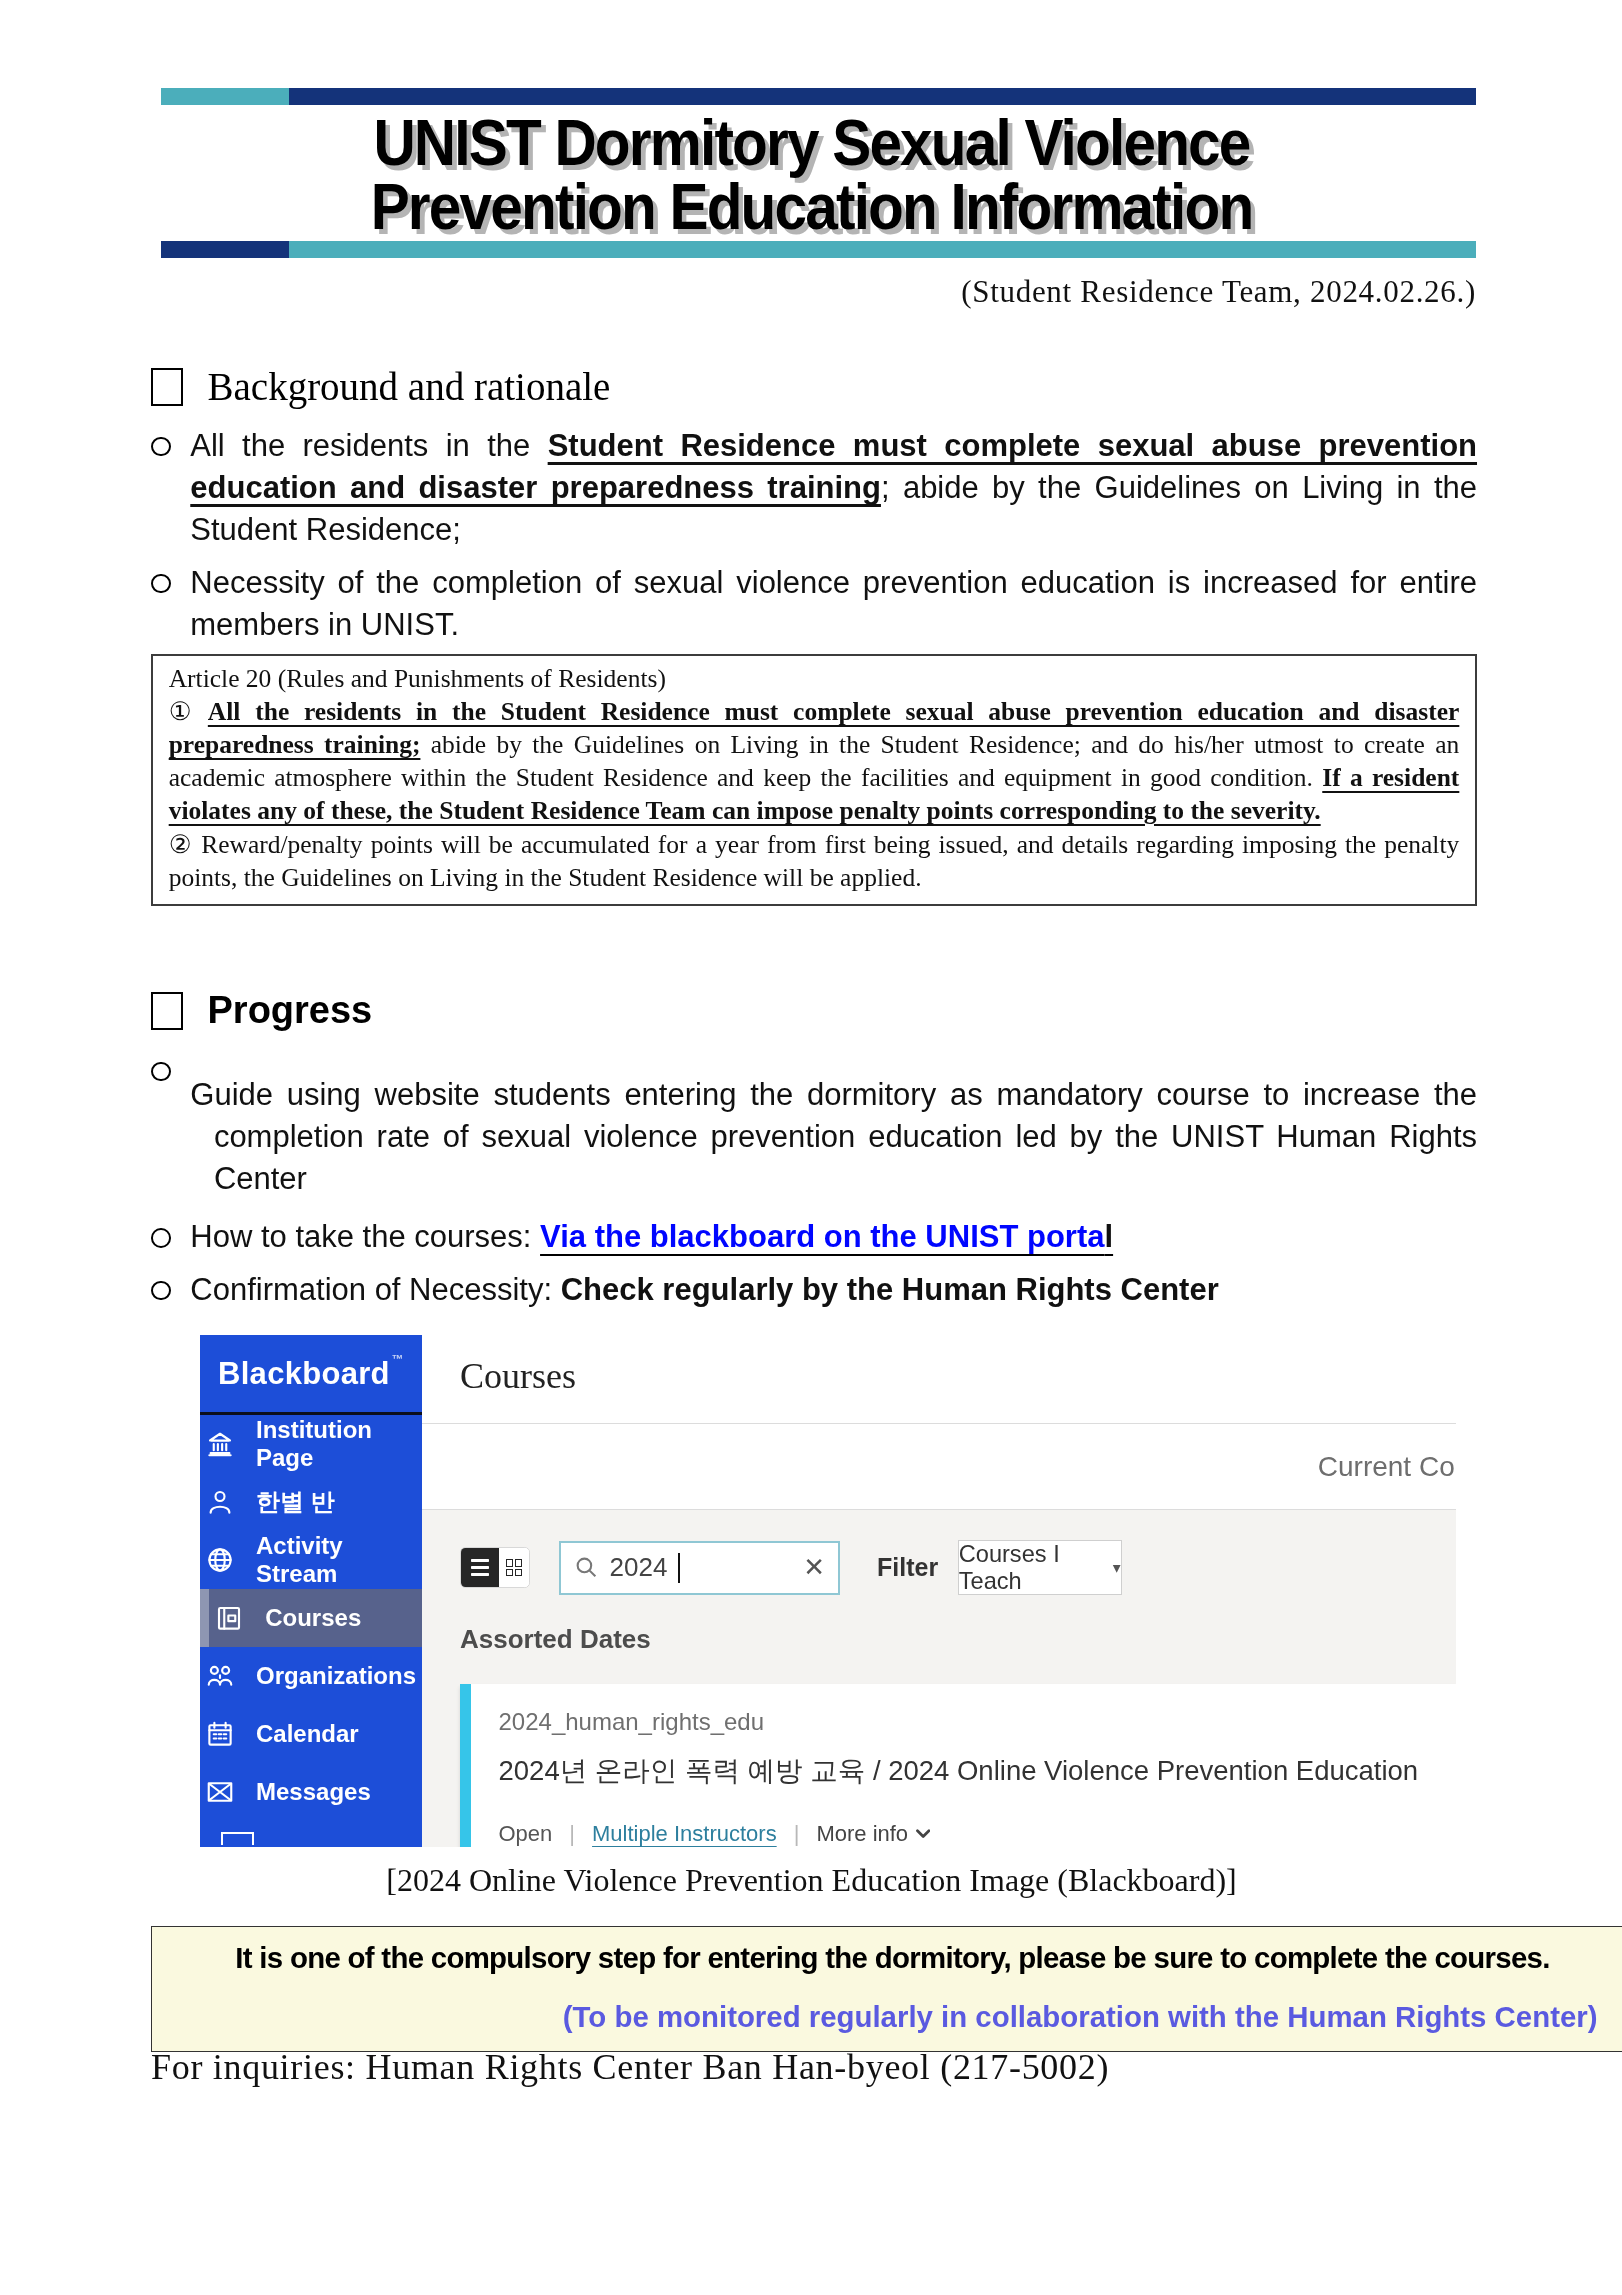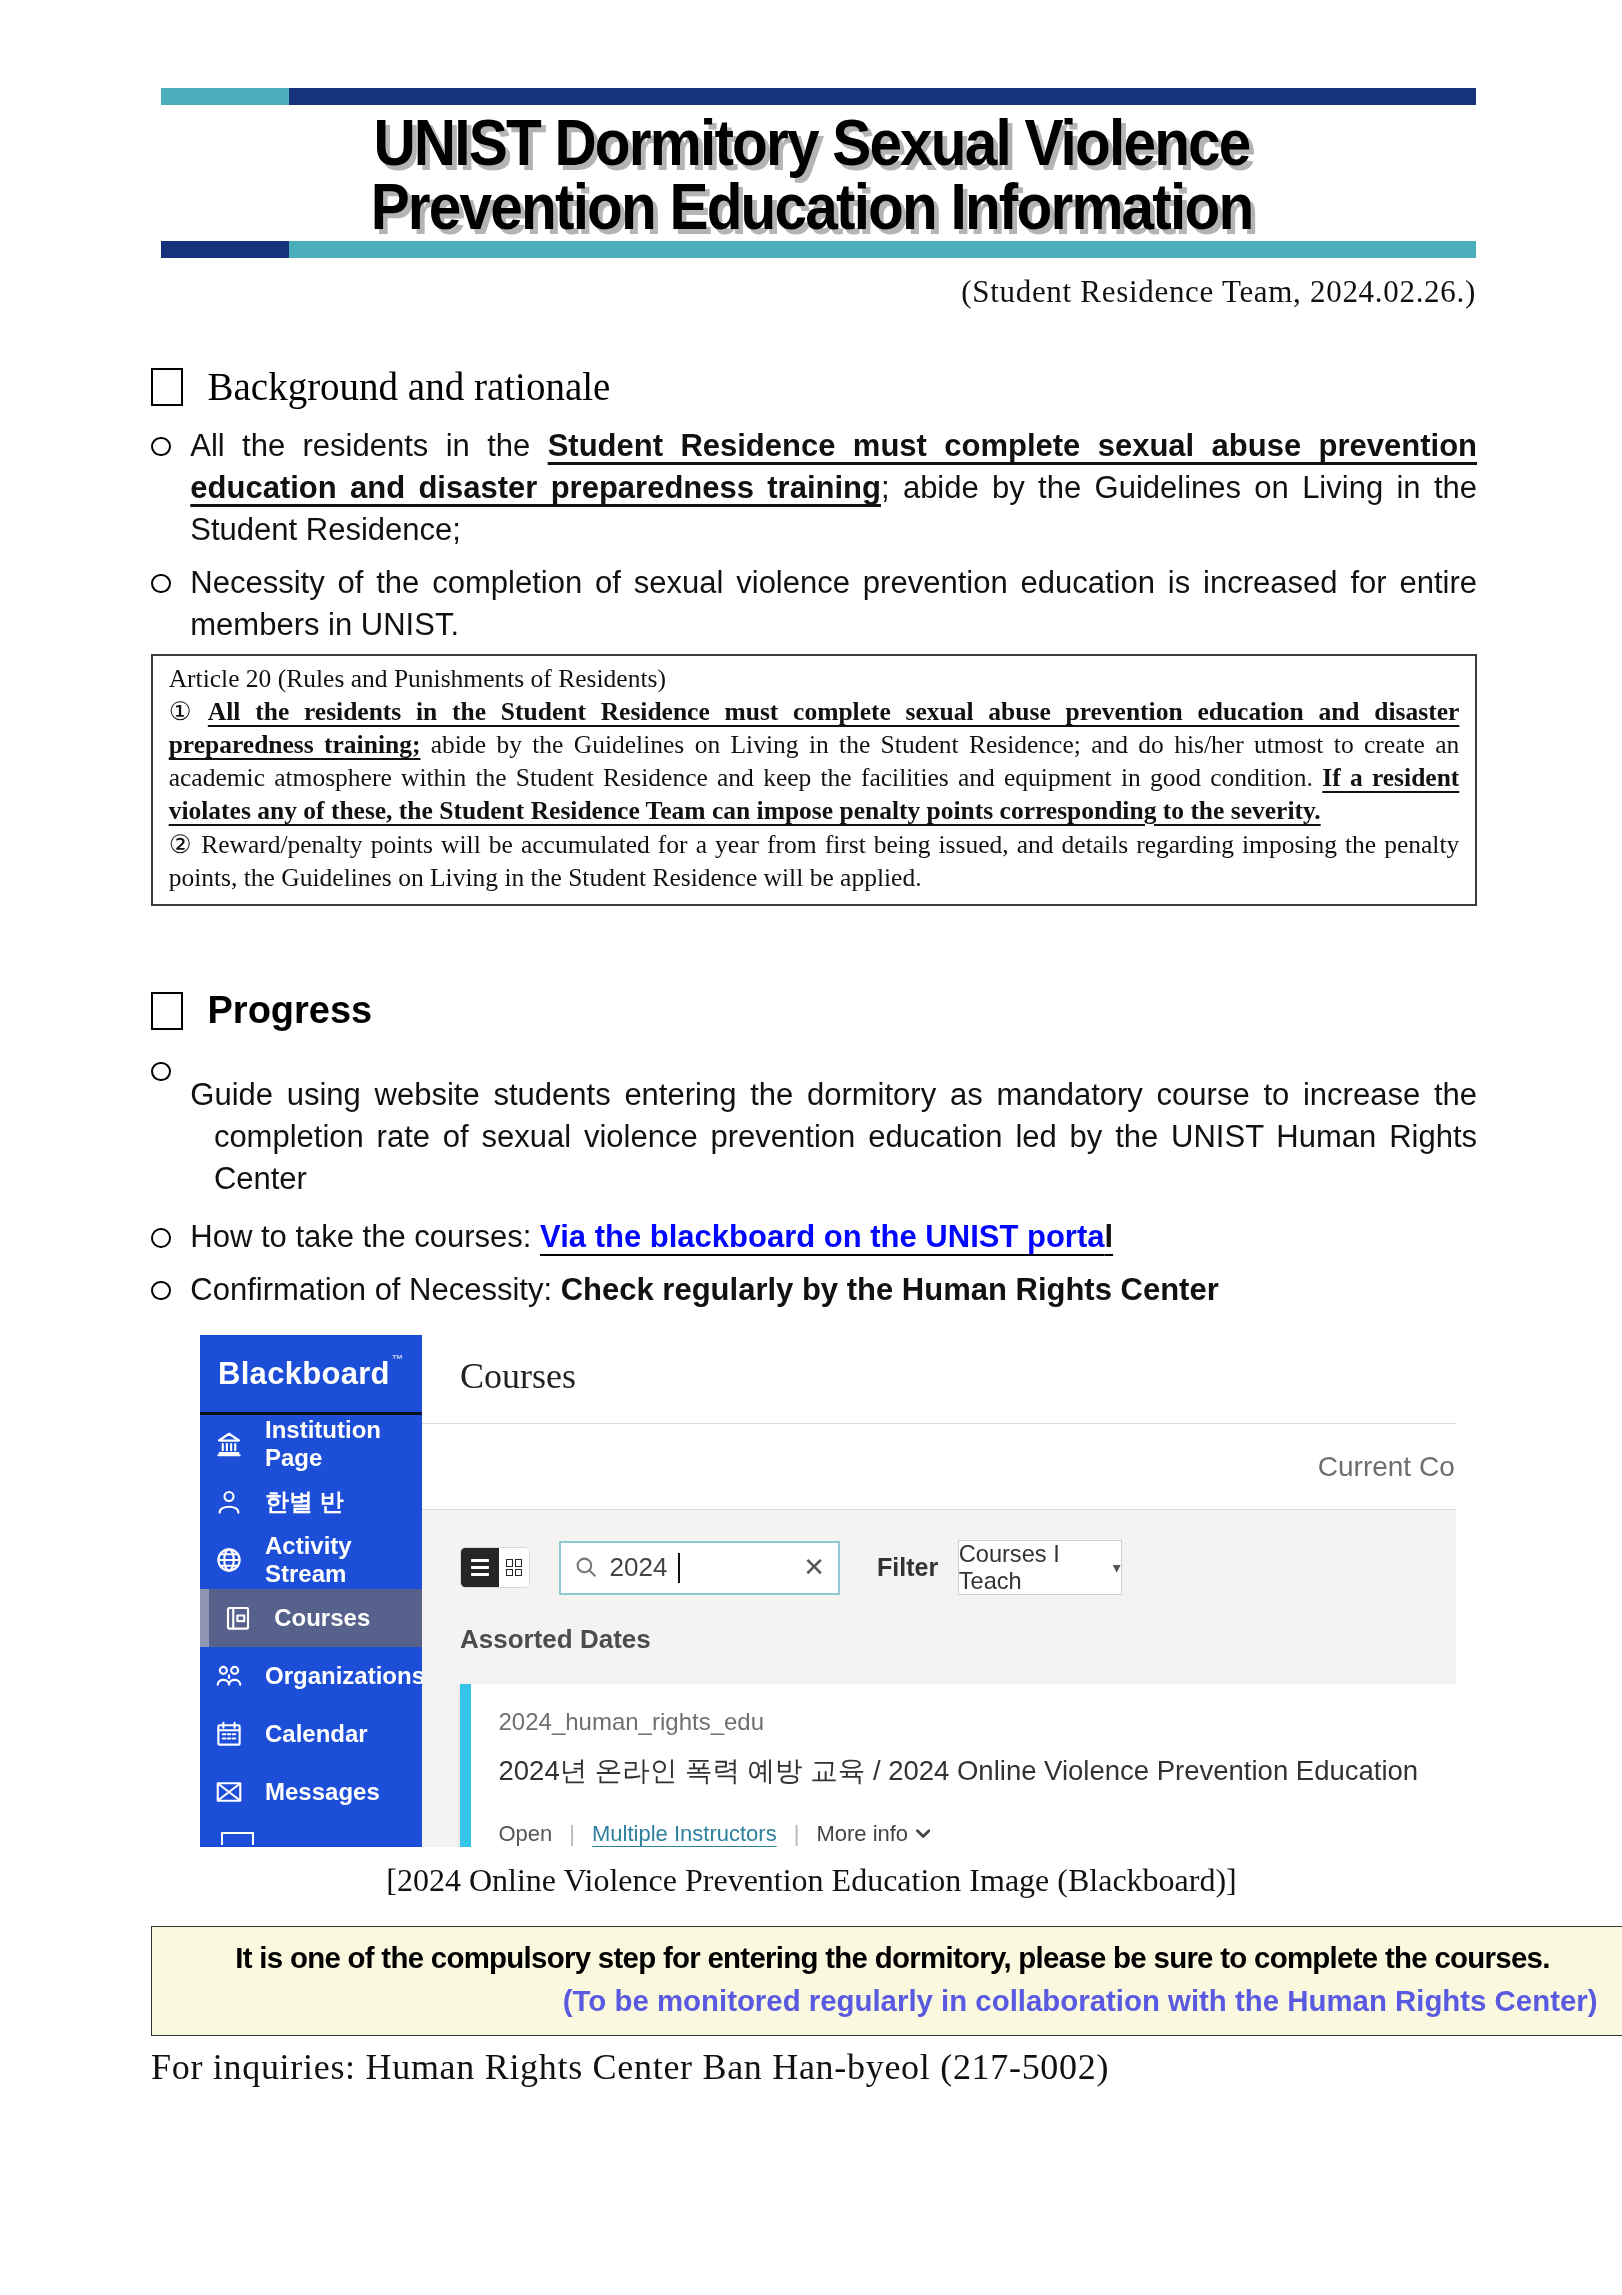--- a/index.html
+++ b/index.html
@@ -49,21 +49,21 @@
   .ub{font-weight:700;text-decoration:underline;text-decoration-thickness:2px;text-underline-offset:4.6px;}
 
   
   .bb{position:absolute;left:200px;top:1335px;width:1256px;height:512px;display:flex;
     font-family:"Liberation Sans",sans-serif;background:#fff;}
   .bb-side{width:222px;flex:none;background:#1d4ed8;display:flex;flex-direction:column;overflow:hidden;}
   .bb-logo{height:77px;display:flex;align-items:center;justify-content:center;color:#fff;
     font-size:31px;font-weight:600;letter-spacing:0.3px;}
   .bb-logo .tm{font-size:11.8px;vertical-align:top;opacity:.75;margin-left:2px;align-self:flex-start;margin-top:17px;}
   .bb-sep{height:3.3px;background:#0c0f1c;flex:none;}
-  .bb-item{height:58px;display:flex;align-items:center;gap:21px;padding-left:13px;color:#fff;
+  .bb-item{height:58px;display:flex;align-items:center;gap:21px;padding-left:4px;color:#fff;
     font-size:24px;font-weight:600;cursor:pointer;position:relative;}
   .bb-item.active{background:#57628C;}
   .bb-item.active::before{content:"";position:absolute;left:0;top:0;bottom:0;width:9.2px;background:#8E96B2;}
   .bb-item.active .ico-wrap{margin-left:9.2px;}
   .ico-wrap{width:31px;height:31px;flex:none;display:flex;align-items:center;justify-content:center;}
   .ico-wrap svg{width:30px;height:30px;stroke:#fff;fill:none;stroke-width:1.7;stroke-linecap:round;stroke-linejoin:round;}
   .bb-partial{height:24px;overflow:hidden;}
   .p-ico{width:29px;height:39px;border:2px solid #fff;margin-left:21px;margin-top:10.5px;}
 
   .bb-main{flex:1;display:flex;flex-direction:column;background:#fff;overflow:hidden;}
@@ -100,21 +100,21 @@
   .c-link{color:#2d7f9e;text-decoration:underline;text-underline-offset:4.6px;cursor:pointer;}
   .c-more{display:flex;align-items:center;gap:7.9px;color:#444;cursor:pointer;}
   .c-more svg{width:14.4px;height:9.2px;stroke:#444;fill:none;stroke-width:2.4;stroke-linecap:round;stroke-linejoin:round;}
 
   
   .caption{position:absolute;left:0;top:1862px;width:100%;text-align:center;
     font-family:"Liberation Serif",serif;font-size:32px;color:#111;}
   .notice{position:absolute;left:151px;top:1926px;width:1483px;box-sizing:border-box;
     background:#FAF9DF;border:1.3px solid #333;padding:14.4px 25px 17px;}
   .n1{font-size:29.4px;font-weight:700;color:#000;text-align:center;letter-spacing:-0.7px;line-height:1.15;}
-  .n2{font-size:29.4px;font-weight:700;color:#5A5AE0;text-align:right;margin-top:9px;padding-right:10.5px;line-height:1.15;}
+  .n2{font-size:29.4px;font-weight:700;color:#5A5AE0;text-align:right;margin-top:25px;padding-right:10.5px;line-height:1.15;}
   .footer{position:absolute;left:151px;top:2046px;font-family:"Liberation Serif",serif;
     font-size:36px;color:#111;letter-spacing:0.7px;}
 </style>
 </head>
 <body>
 
 <div class="page">
 
   <div class="bar bar-top">
     <div class="seg-a"></div>

